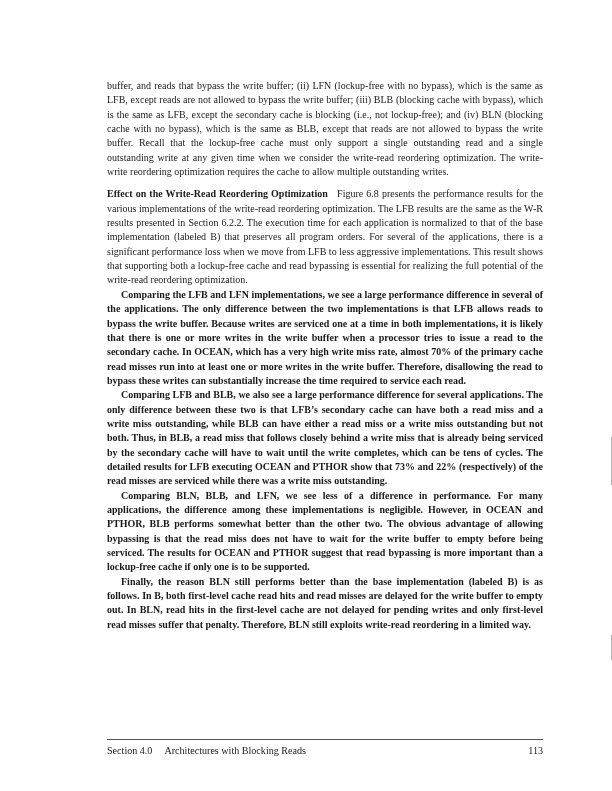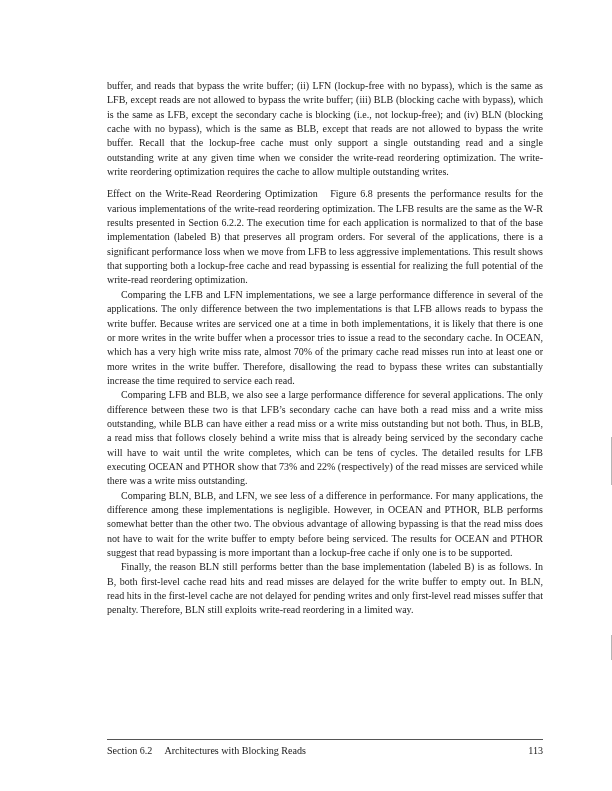--- a/index.html
+++ b/index.html
@@ -5,23 +5,23 @@
   html, body { margin: 0; padding: 0; background: #ffffff; }
   body {
     width: 612px; height: 791px; position: relative; overflow: hidden;
     font-family: "Liberation Serif", serif; color: #1a1a1a;
   }
   .page-body {
     position: absolute; left: 107px; top: 79px; width: 436px;
     font-size: 10px; line-height: 14.35px; text-align: justify;
   }
   .page-body p { margin: 0; }
-  .page-body p.indent { text-indent: 14px; }
+  .page-body p.indent { text-indent: 14px; font-weight: bold; }
   .page-body p.gap { margin-top: 8px; }
-  .run-head { font-weight: normal; }
+  .run-head { font-weight: bold; }
   .footer-rule {
     position: absolute; left: 107px; top: 739px; width: 436px; height: 0;
     border-top: 1px solid #555;
   }
   .footer {
     position: absolute; left: 107px; top: 744px; width: 436px;
     font-size: 10.1px; line-height: 13px; display: flex; justify-content: space-between;
   }
   .footer .left span + span { margin-left: 12px; }
   .scan-mark {
@@ -36,19 +36,19 @@
   <p class="gap"><span class="run-head">Effect on the Write-Read Reordering Optimization</span>&nbsp;&nbsp;&nbsp;<span>Figure 6.8 presents the performance results for the various implementations of the write-read reordering optimization. The LFB results are the same as the W-R results presented in Section 6.2.2. The execution time for each application is normalized to that of the base implementation (labeled B) that preserves all program orders. For several of the applications, there is a significant performance loss when we move from LFB to less aggressive implementations. This result shows that supporting both a lockup-free cache and read bypassing is essential for realizing the full potential of the write-read reordering optimization.</span></p>
   <p class="indent">Comparing the LFB and LFN implementations, we see a large performance difference in several of the applications. The only difference between the two implementations is that LFB allows reads to bypass the write buffer. Because writes are serviced one at a time in both implementations, it is likely that there is one or more writes in the write buffer when a processor tries to issue a read to the secondary cache. In OCEAN, which has a very high write miss rate, almost 70% of the primary cache read misses run into at least one or more writes in the write buffer. Therefore, disallowing the read to bypass these writes can substantially increase the time required to service each read.</p>
   <p class="indent">Comparing LFB and BLB, we also see a large performance difference for several applications. The only difference between these two is that LFB’s secondary cache can have both a read miss and a write miss outstanding, while BLB can have either a read miss or a write miss outstanding but not both. Thus, in BLB, a read miss that follows closely behind a write miss that is already being serviced by the secondary cache will have to wait until the write completes, which can be tens of cycles. The detailed results for LFB executing OCEAN and PTHOR show that 73% and 22% (respectively) of the read misses are serviced while there was a write miss outstanding.</p>
   <p class="indent">Comparing BLN, BLB, and LFN, we see less of a difference in performance. For many applications, the difference among these implementations is negligible. However, in OCEAN and PTHOR, BLB performs somewhat better than the other two. The obvious advantage of allowing bypassing is that the read miss does not have to wait for the write buffer to empty before being serviced. The results for OCEAN and PTHOR suggest that read bypassing is more important than a lockup-free cache if only one is to be supported.</p>
   <p class="indent">Finally, the reason BLN still performs better than the base implementation (labeled B) is as follows. In B, both first-level cache read hits and read misses are delayed for the write buffer to empty out. In BLN, read hits in the first-level cache are not delayed for pending writes and only first-level read misses suffer that penalty. Therefore, BLN still exploits write-read reordering in a limited way.</p>
 </div>
 
 <div class="footer-rule"></div>
 <div class="footer">
   <div class="left">
-    <span>Section 6.2</span><span>Architectures with Blocking Reads</span>
+    <span>Section 4.0</span><span>Architectures with Blocking Reads</span>
   </div>
   <span>113</span>
 </div>
 
 <div class="scan-mark" style="top:437px;height:48px;"></div>
 <div class="scan-mark" style="top:635px;height:25px;"></div>
 
 </body></html>

